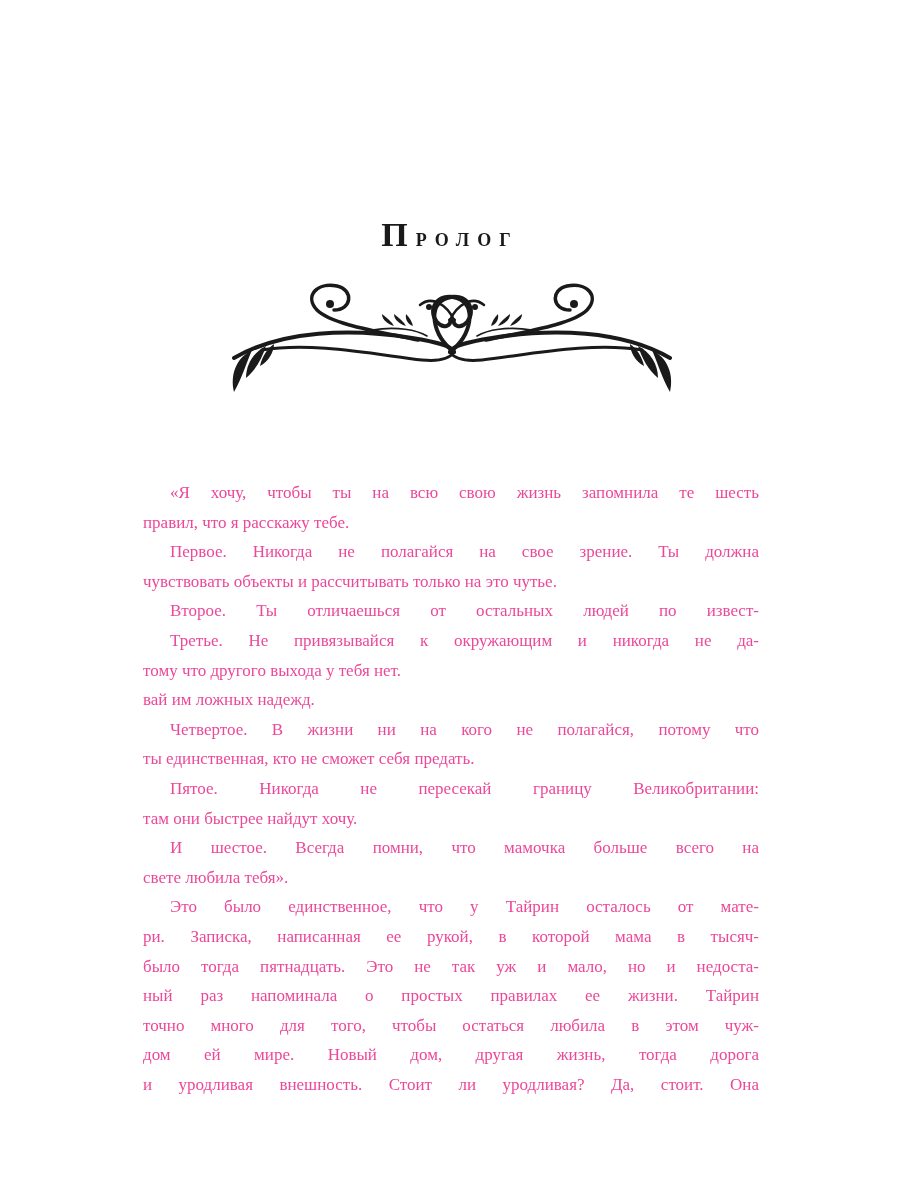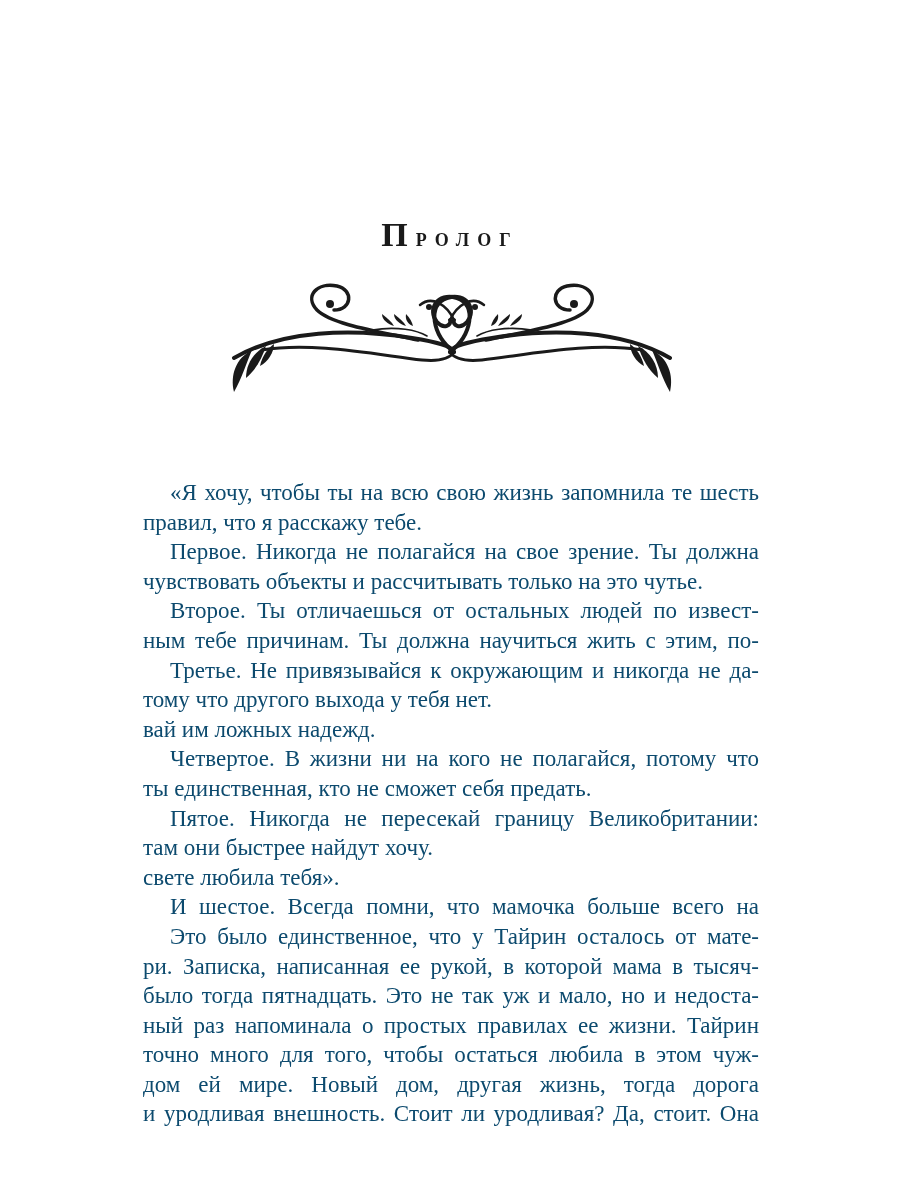--- a/index.html
+++ b/index.html
@@ -47,23 +47,23 @@
       top: 280px;
       width: 460px;
       height: 118px;
     }
     .text-block {
       position: absolute;
       left: 143px;
       top: 478px;
       width: 616px;
       font-family: "Liberation Serif", "DejaVu Serif", serif;
-      font-size: 23px;
+      font-size: 17px;
       line-height: 29.6px;
-      color: #0c4a6e;
+      color: #ec4899;
     }
     .line {
       display: block;
       white-space: nowrap;
       height: 29.6px;
       text-align: justify;
       text-align-last: justify;
     }
     .line.indent {
       padding-left: 27px;
@@ -126,30 +126,29 @@
       <path d="M422 86 C 420 76, 414 68, 408 64 C 408 72, 414 82, 422 86 Z"></path>
     </g>
   </svg>
 
   <div class="text-block">
     <span class="line indent">«Я хочу, чтобы ты на всю свою жизнь запомнила те шесть</span>
     <span class="line last">правил, что я расскажу тебе.</span>
     <span class="line indent">Первое. Никогда не полагайся на свое зрение. Ты должна</span>
     <span class="line last">чувствовать объекты и рассчитывать только на это чутье.</span>
     <span class="line indent">Второе. Ты отличаешься от остальных людей по извест-</span>
-    <span class="line">ным тебе причинам. Ты должна научиться жить с этим, по-</span>
     <span class="line indent">Третье. Не привязывайся к окружающим и никогда не да-</span>
     <span class="line last">тому что другого выхода у тебя нет.</span>
     <span class="line last">вай им ложных надежд.</span>
     <span class="line indent">Четвертое. В жизни ни на кого не полагайся, потому что</span>
     <span class="line last">ты единственная, кто не сможет себя предать.</span>
     <span class="line indent">Пятое. Никогда не пересекай границу Великобритании:</span>
     <span class="line last">там они быстрее найдут хочу.</span>
+    <span class="line indent">И шестое. Всегда помни, что мамочка больше всего на</span>
     <span class="line last">свете любила тебя».</span>
-    <span class="line indent">И шестое. Всегда помни, что мамочка больше всего на</span>
     <span class="line indent">Это было единственное, что у Тайрин осталось от мате-</span>
     <span class="line">ри. Записка, написанная ее рукой, в которой мама в тысяч-</span>
     <span class="line">было тогда пятнадцать. Это не так уж и мало, но и недоста-</span>
     <span class="line">ный раз напоминала о простых правилах ее жизни. Тайрин</span>
     <span class="line">точно много для того, чтобы остаться любила в этом чуж-</span>
     <span class="line">дом ей мире. Новый дом, другая жизнь, тогда дорога</span>
     <span class="line">и уродливая внешность. Стоит ли уродливая? Да, стоит. Она</span>
   </div>
 
 </div>

